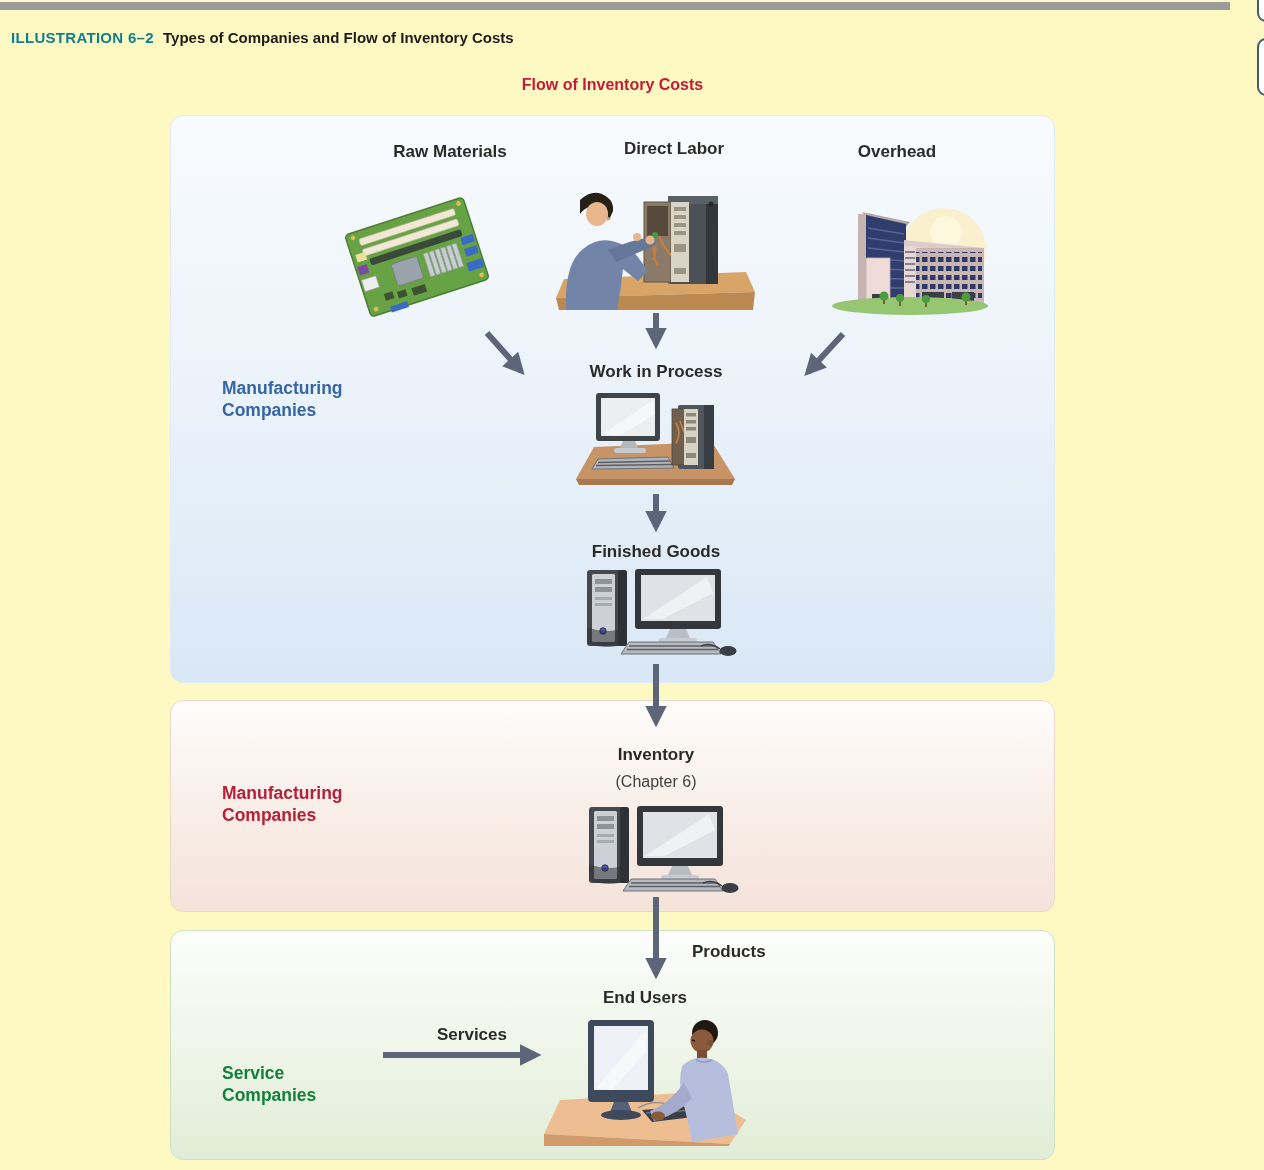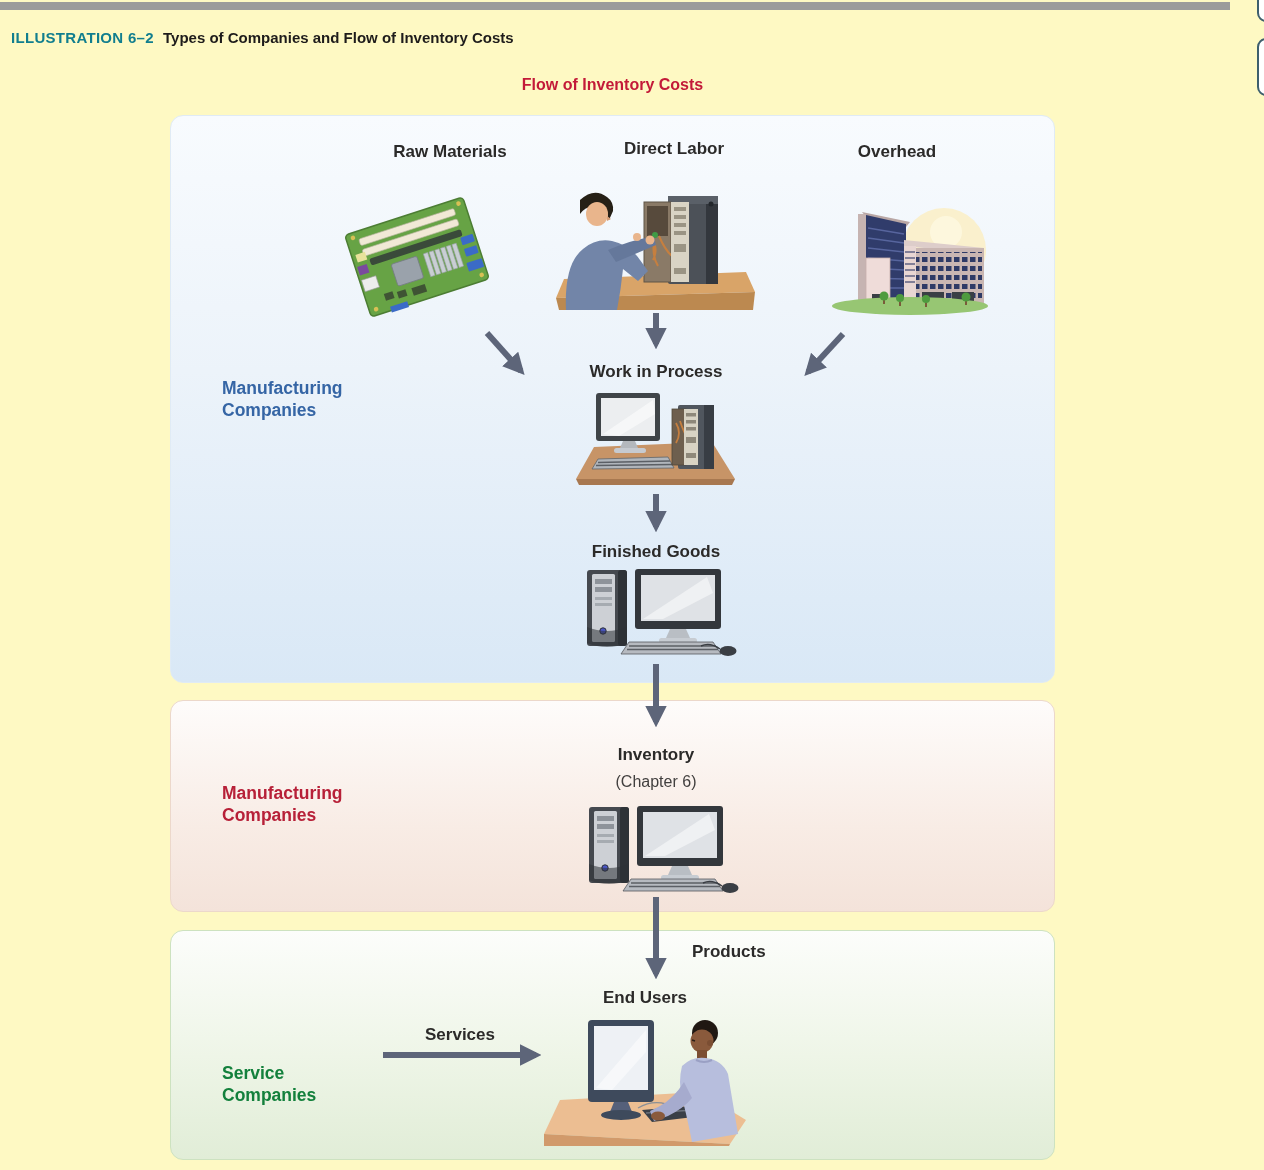--- a/index.html
+++ b/index.html
@@ -92,21 +92,21 @@
   <div class="node-label" style="left:564px;top:139px;">Direct Labor</div>
   <div class="node-label" style="left:787px;top:142px;">Overhead</div>
   <div class="node-label" style="left:546px;top:362px;">Work in Process</div>
   <div class="node-label" style="left:546px;top:542px;">Finished Goods</div>
   <div class="node-label" style="left:546px;top:745px;">
     <div>Inventory</div>
     <div class="sub-label">(Chapter 6)</div>
   </div>
   <div class="node-label" style="left:692px;top:942px;width:auto;text-align:left;">Products</div>
   <div class="node-label" style="left:535px;top:988px;">End Users</div>
-  <div class="node-label" style="left:350px;top:1025px;">Services</div>
+  <div class="node-label" style="left:362px;top:1025px;">Services</div>
 
   <div class="illus" style="left:338px;top:186px;">
     <svg width="158" height="142" viewBox="0 0 158 142">
       <g transform="rotate(-18 79 71)">
         <rect x="17" y="28" width="124" height="86" rx="4" fill="#67a345" stroke="#4c7d33" stroke-width="1.5"></rect>
         <rect x="29" y="36" width="100" height="7" rx="2" fill="#f1e9d6" stroke="#b9b49f" stroke-width=".6"></rect>
         <rect x="29" y="47" width="100" height="7" rx="2" fill="#f1e9d6" stroke="#b9b49f" stroke-width=".6"></rect>
         <rect x="33" y="58" width="96" height="7" rx="2" fill="#3a4a3a"></rect>
         <rect x="52" y="70" width="27" height="23" rx="2" fill="#9aa2ab" stroke="#767d85" stroke-width=".8"></rect>
         <g fill="#c9ced4" stroke="#9aa1a8" stroke-width=".6">

